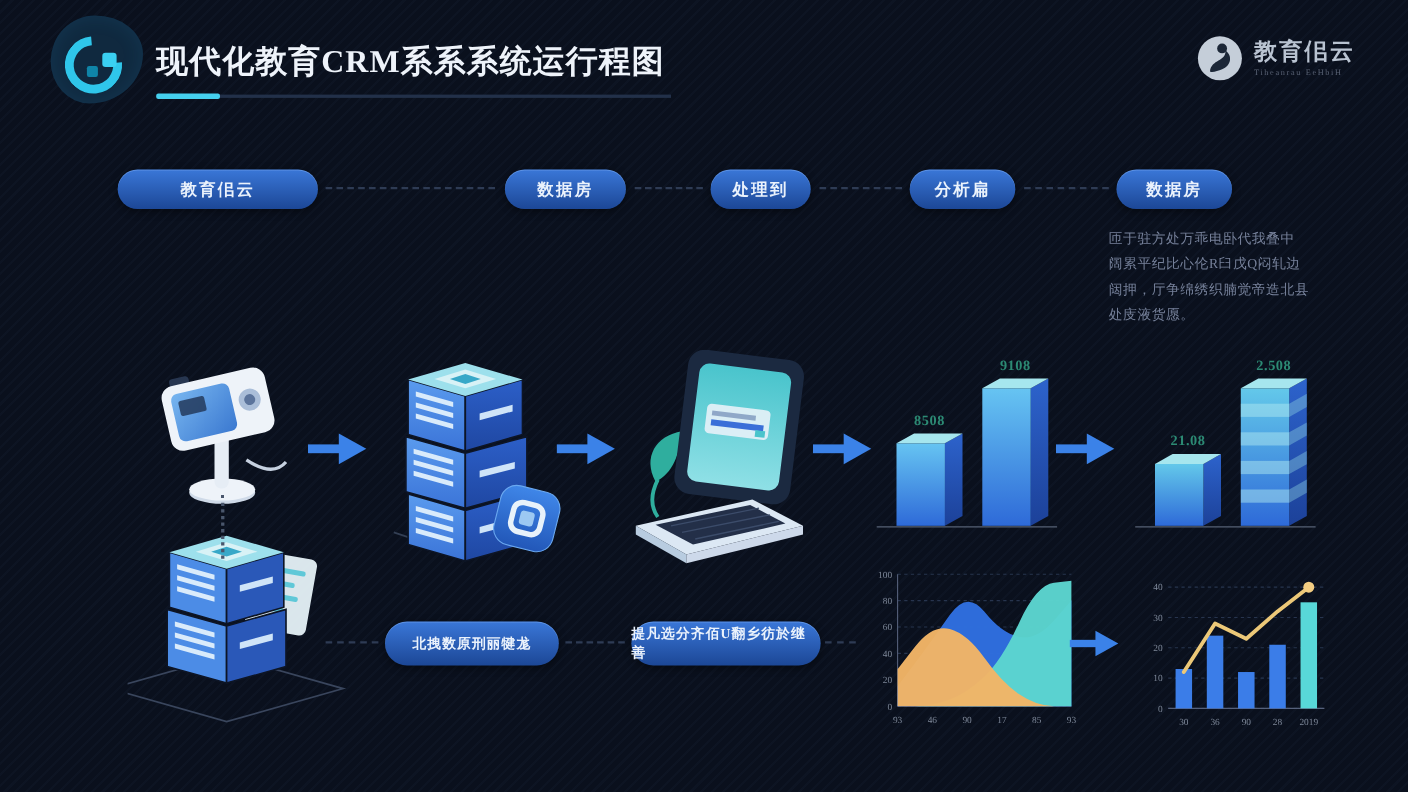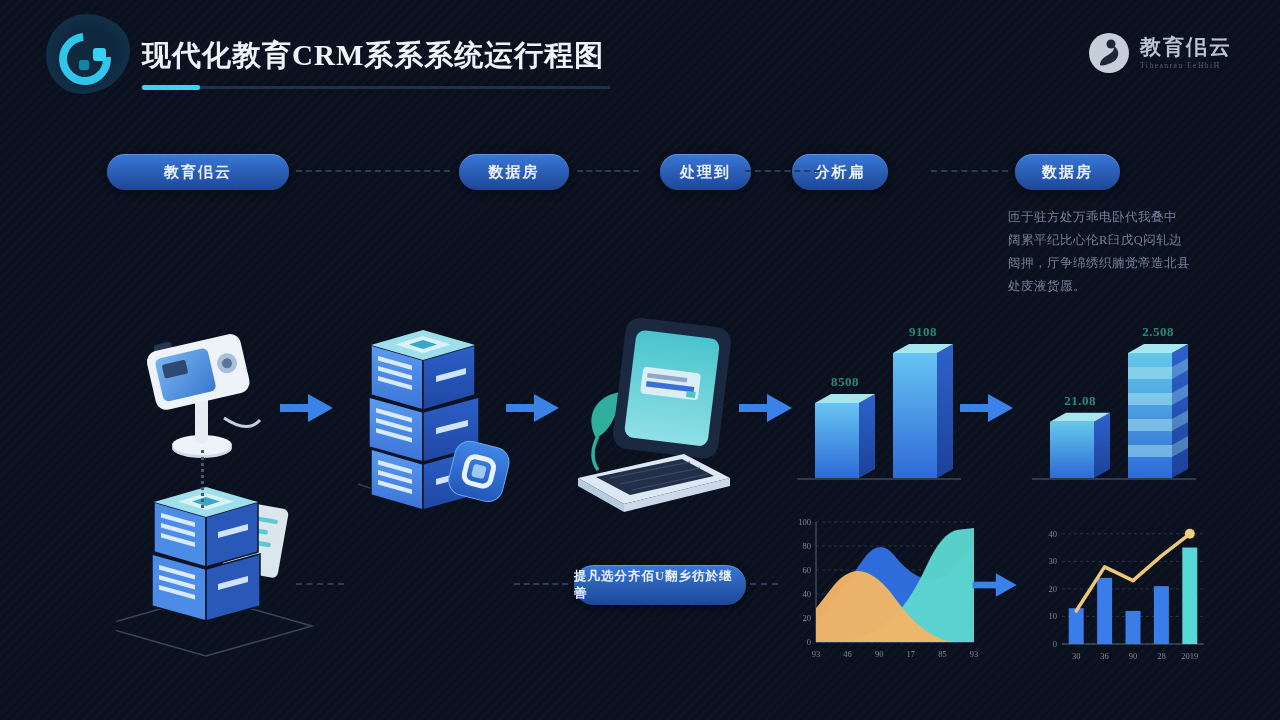--- a/index.html
+++ b/index.html
@@ -61,24 +61,24 @@
       <div class="brand-tag">Tiheanrau EeHbiH</div>
     </div>
   </div>
 
   <div class="pill" style="left:107px;width:182px">
       <span>教育佀云</span>
     </div>
   <div class="pill" style="left:459px;width:110px">
       <span>数据房</span>
     </div>
-  <div class="pill" style="left:660px;width:91px">
+  <div class="pill" style="left:646px;width:91px">
       <span>处理到</span>
     </div>
-  <div class="pill" style="left:792px;width:96px">
+  <div class="pill" style="left:827px;width:96px">
       <span>分析扁</span>
     </div>
   <div class="pill" style="left:1015px;width:105px">
       <span>数据房</span>
     </div>
 
   <div class="dash" style="left:296px;top:170px;width:154px"></div>
   <div class="dash" style="left:577px;top:170px;width:62px"></div>
   <div class="dash" style="left:745px;top:170px;width:75px"></div>
   <div class="dash" style="left:931px;top:170px;width:77px"></div>
@@ -315,20 +315,23 @@
           <polygon points="102,116 132,108 132,114 102,122"></polygon>
         </g>
     </svg>
   </div>
 
   <div class="dot-v" style="left:201px;top:450px;height:58px"></div>
   <div class="dash" style="left:296px;top:583px;width:48px"></div>
   <div class="dash" style="left:514px;top:583px;width:54px"></div>
   <div class="dash" style="left:750px;top:583px;width:28px"></div>
 
+  <div class="pill pill2" style="left:350px;width:158px">
+      <span>北拽数原刑丽犍尨</span>
+    </div>
   <div class="pill pill2" style="left:574px;width:172px">
       <span>提凡选分齐佰U翻乡彷於继善</span>
     </div>
 
   <div class="abs" style="left:782px;top:512px">
     <svg id="areaC" width="200" height="162" viewBox="0 0 200 162">
         <line x1="34" y1="10" x2="192" y2="10" stroke="#27344e" stroke-width="1" stroke-dasharray="3 3"></line>
         <text x="29" y="13" text-anchor="end" class="axis-t">100</text>
         <line x1="34" y1="34" x2="192" y2="34" stroke="#27344e" stroke-width="1" stroke-dasharray="3 3"></line>
         <text x="29" y="37" text-anchor="end" class="axis-t">80</text>

